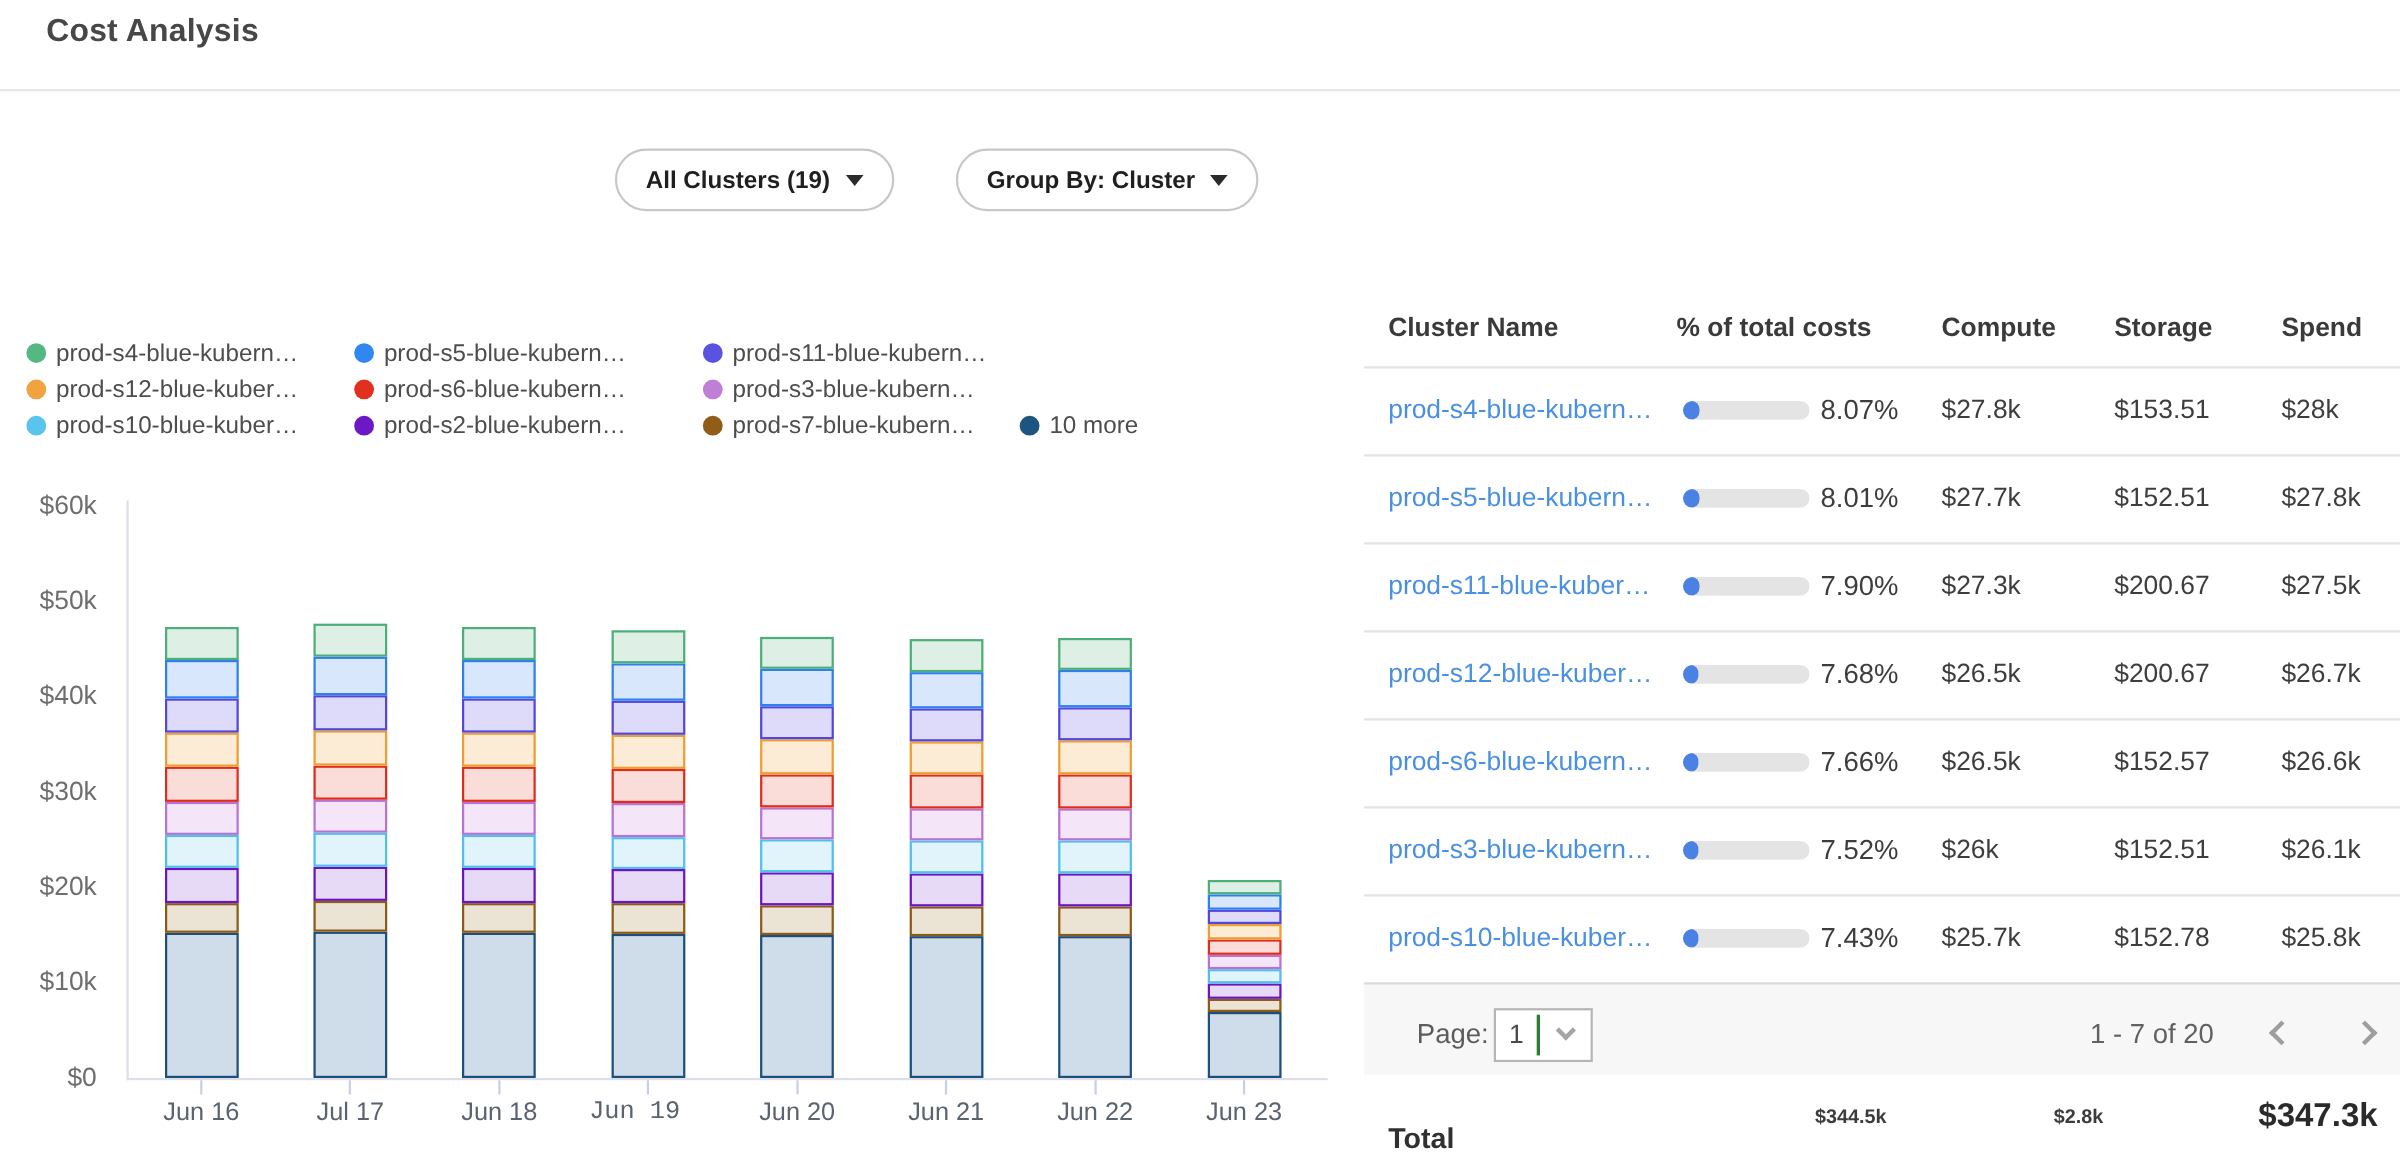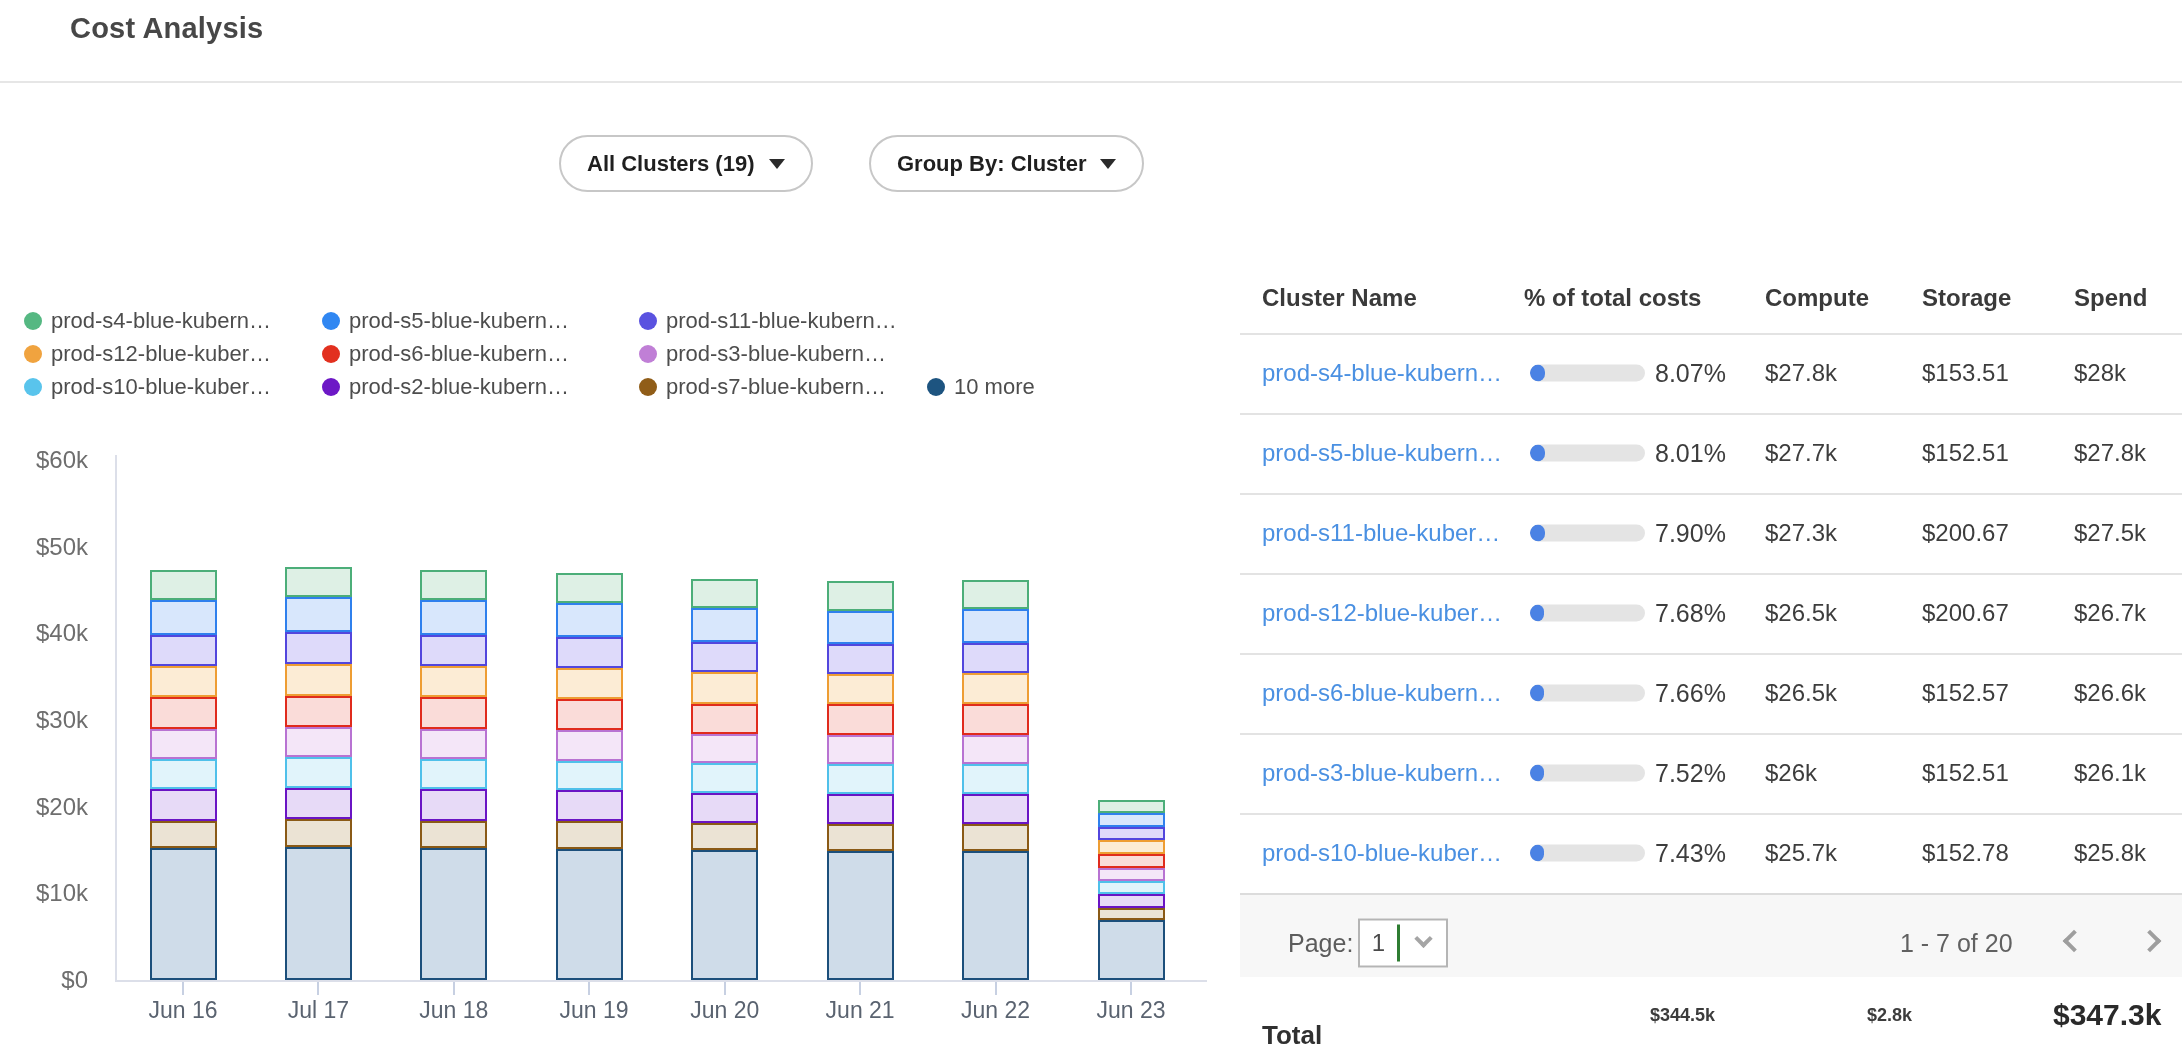--- a/index.html
+++ b/index.html
@@ -1,21 +1,21 @@
 <!DOCTYPE html>
 <html><head>
 <meta charset="utf-8">
 <style>
   * { margin:0; padding:0; box-sizing:border-box; }
   html,body { background:#fff; }
   body { font-family:"Liberation Sans","DejaVu Sans",sans-serif; color:#3d3d3d; }
   #app { position:relative; width:2182px; height:1052px; background:#fff; overflow:hidden; }
 
   
-  .page-title { position:absolute; left:42px; top:12px; font-size:29px; font-weight:600; color:#474747; letter-spacing:.2px;margin-left:28px; }
+  .page-title { position:absolute; left:42px; top:12px; font-size:29px; font-weight:600; color:#474747; letter-spacing:.2px; }
   .top-divider { position:absolute; left:0; top:81px; width:2182px; height:2px; background:#e6e6e6; }
 
   
   .pill { position:absolute; top:135px; height:57px; border:2px solid #c7c7c7; border-radius:29px;
           display:flex; align-items:center; gap:14px; padding:0 26px; background:#fff; cursor:pointer; }
   .pill-label { font-size:22px; font-weight:700; color:#1f1f1f; white-space:nowrap; }
   .caret-down { width:0; height:0; border-left:8px solid transparent; border-right:8px solid transparent; border-top:10px solid #2b2b2b; }
   .cal-icon svg { display:block; }
 
   
@@ -41,21 +41,21 @@
   .pbar-track { position:absolute; left:290px; top:50%; transform:translateY(-50%); width:115px; height:17px; border-radius:9px; background:#e4e4e4; overflow:hidden; }
   .pbar-fill { position:absolute; left:0; top:0; height:17px; border-radius:9px; background:#4a82e4; }
   .cell { position:absolute; top:50%; transform:translateY(-50%); font-size:24px; color:#3d3d3d; white-space:nowrap; }
   .c-pct { left:415px; font-size:25px; }
   .c-compute { left:525px; }
   .c-storage { left:682px; }
   .c-spend { left:834px; }
 
   
   .pagination { position:absolute; left:0; top:623px; width:942px; height:100px; background:#f7f7f7;
-                border-top:2px solid #dcdcdc; border-bottom:3px solid #a3a3a3; }
+                border-top:2px solid #dcdcdc; border-bottom:6px solid #a3a3a3; }
   .page-label { position:absolute; left:48px; top:50%; transform:translateY(-50%); font-size:25px; color:#5c5c5c; }
   .page-select { position:absolute; left:118px; top:50%; transform:translateY(-50%); width:90px; height:49px;
                  background:#fff; border:2px solid #b5b5b5; display:flex; align-items:stretch; cursor:pointer; }
   .page-select-value { width:37px; display:flex; align-items:center; justify-content:center; font-size:24px; color:#4a4a4a; }
   .page-select-divider { width:3px; background:#2e7d32; margin:4px 0; }
   .page-select-arrow { flex:1; display:flex; align-items:center; justify-content:center; }
   .chev-down { width:13px; height:13px; border-right:4px solid #a5a5a5; border-bottom:4px solid #a5a5a5;
                transform:rotate(45deg) translate(-3px,-3px); }
   .range-label { position:absolute; left:660px; top:50%; transform:translateY(-50%); font-size:25px; color:#616161; }
   .nav-chev { position:absolute; top:50%; width:30px; height:30px; transform:translateY(-50%); cursor:pointer; }
@@ -240,21 +240,21 @@
         </div>
       </div>
     <div id="xticks">
         <div class="xtick-stub" style="left: 182px;"></div>
         <div class="xtick-label" style="left: 108px;">Jun 16</div>
         <div class="xtick-stub" style="left: 317.43px;"></div>
         <div class="xtick-label" style="left: 243.43px;">Jul 17</div>
         <div class="xtick-stub" style="left: 452.86px;"></div>
         <div class="xtick-label" style="left: 378.86px;">Jun 18</div>
         <div class="xtick-stub" style="left: 588.29px;"></div>
-        <div class="xtick-label" style="left: 519px;">Jun 19</div>
+        <div class="xtick-label" style="left: 502px; font-family: Liberation Mono, monospace;">Jun 19</div>
         <div class="xtick-stub" style="left: 723.72px;"></div>
         <div class="xtick-label" style="left: 649.72px;">Jun 20</div>
         <div class="xtick-stub" style="left: 859.15px;"></div>
         <div class="xtick-label" style="left: 785.15px;">Jun 21</div>
         <div class="xtick-stub" style="left: 994.58px;"></div>
         <div class="xtick-label" style="left: 920.58px;">Jun 22</div>
         <div class="xtick-stub" style="left: 1130.01px;"></div>
         <div class="xtick-label" style="left: 1056.01px;">Jun 23</div>
       </div>
   </div>

